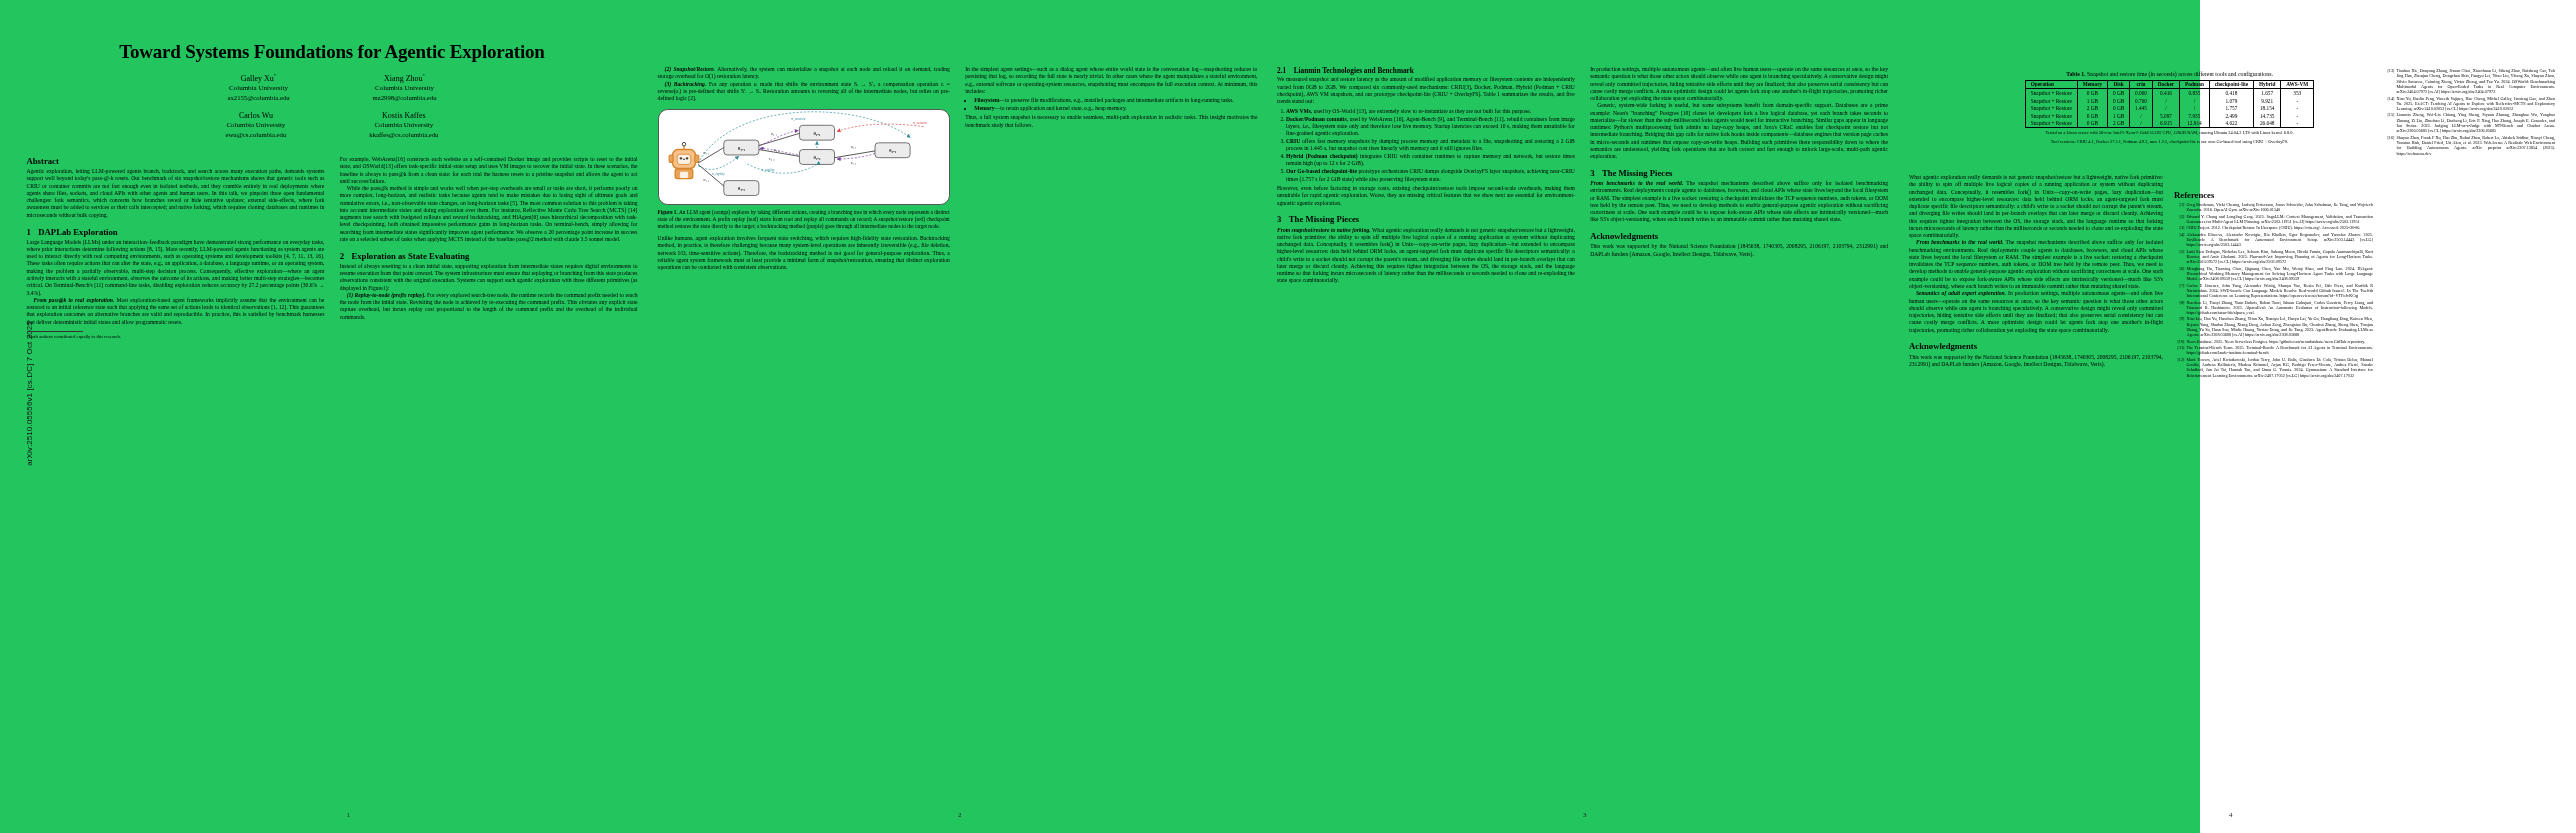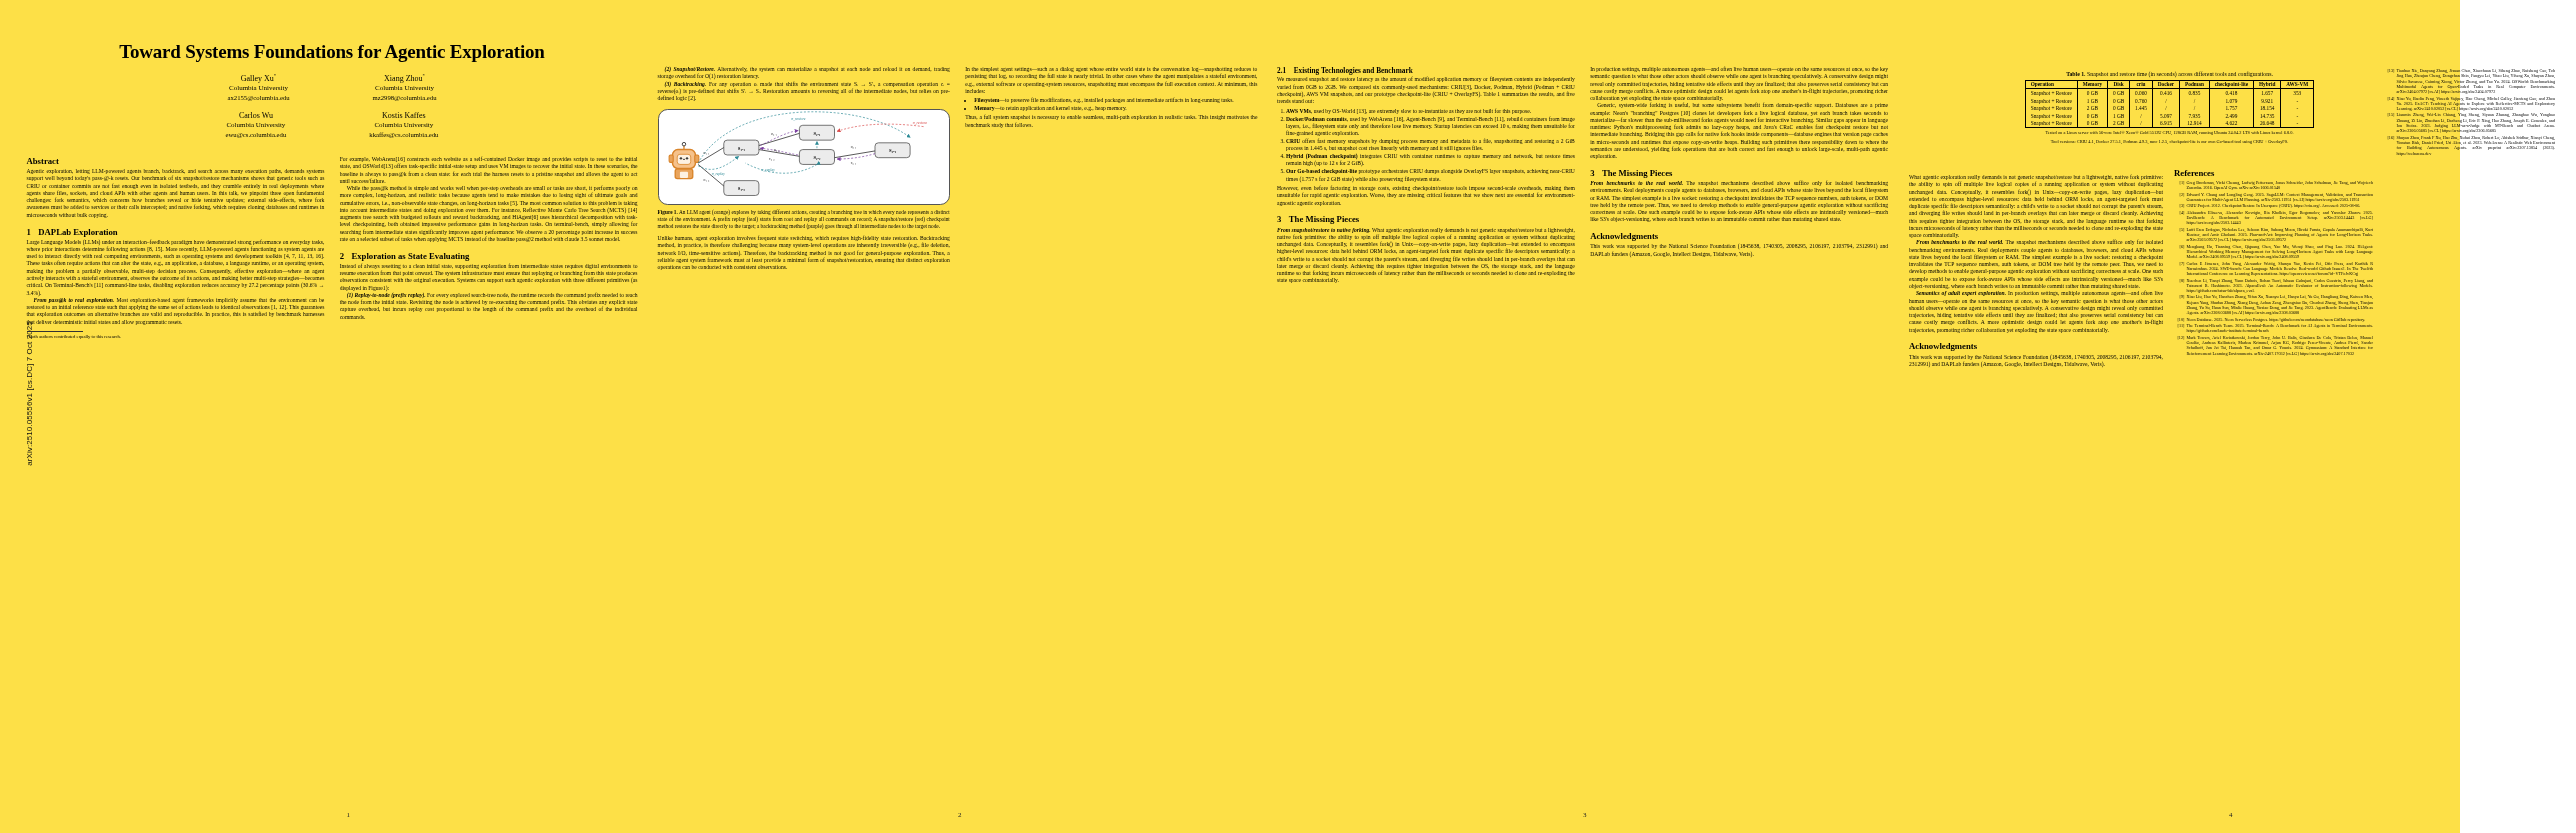--- a/index.html
+++ b/index.html
@@ -4,21 +4,21 @@
 <style>
   * { box-sizing: border-box; }
   html, body { margin:0; padding:0; }
   body {
     width:2576px; height:834px;
     background:#ffffff;
     font-family:"Liberation Serif", serif;
     color:#000;
     overflow:hidden;
   }
-  .sheet { position:relative; width:2460px; height:834px; background:#fde047; }
+  .sheet { position:relative; width:2200px; height:834px; background:#22c55e; }
 
   
   .arxiv-stamp{
     position:absolute; left:-117px; top:389px;
     width:292px;
     transform:rotate(-90deg);
     transform-origin:center center;
     font-family:"Liberation Sans", sans-serif;
     font-size:8px; letter-spacing:0.1px; color:#111;
     white-space:nowrap; text-align:center;
@@ -278,21 +278,21 @@
         </ul>
         <p class="noind">Thus, a full system snapshot is necessary to enable seamless, multi-path exploration in realistic tasks. This insight motivates the benchmark study that follows.</p>
       </div>
     </div>
     <div class="pagenum" style="left:306px;">2</div>
   </div>
 
   <div class="page p3">
     <div class="cols" style="top:66px; left:7px; right:7px;">
       <div class="col">
-        <h3 class="sub" style="margin-top:0;"><span class="num">2.1</span><span>Existing Technologies and Benchmark</span></h3>
+        <h3 class="sub" style="margin-top:0;"><span class="num">2.1</span><span>Lianmin Technologies and Benchmark</span></h3>
         <p class="noind">We measured snapshot and restore latency as the amount of modified application memory or filesystem contents are independently varied from 0GB to 2GB. We compared six commonly-used mechanisms: CRIU[3], Docker, Podman, Hybrid (Podman + CRIU checkpoint), AWS VM snapshots, and our prototype checkpoint-lite (CRIU + OverlayFS). Table 1 summarizes the results, and five trends stand out:</p>
         <ol class="nl">
           <li><span class="bi">AWS VMs</span><span>, used by OS-World [13], are extremely slow to re-instantiate as they are not built for this purpose.</span></li>
           <li><span class="bi">Docker/Podman commits</span><span>, used by WebArena [16], Agent-Bench [9], and Terminal-Bench [11], rebuild containers from image layers, i.e., filesystem state only and therefore lose live memory. Startup latencies can exceed 10 s, making them unsuitable for fine-grained agentic exploration.</span></li>
           <li><span class="bi">CRIU</span><span> offers fast memory snapshots by dumping process memory and metadata to a file, snapshotting and restoring a 2 GiB process in 1.445 s, but snapshot cost rises linearly with memory and it still ignores files.</span></li>
           <li><span class="bi">Hybrid (Podman checkpoint)</span><span> integrates CRIU with container runtimes to capture memory and network, but restore times remain high (up to 12 s for 2 GiB).</span></li>
           <li><span class="bi">Our Go-based checkpoint-lite</span><span> prototype orchestrates CRIU dumps alongside OverlayFS layer snapshots, achieving near-CRIU times (1.757 s for 2 GiB state) while also preserving filesystem state.</span></li>
         </ol>
         <p class="noind">However, even before factoring in storage costs, existing checkpoint/restore tools impose second-scale overheads, making them unsuitable for rapid agentic exploration. Worse, they are missing critical features that we show next are essential for environment-agnostic agentic exploration.</p>
 
@@ -397,21 +397,21 @@
     </div>
 
     <div style="position:absolute; left:7px; top:174px; width:254px;">
       <p class="noind">What agentic exploration really demands is not generic snapshot/restore but a lightweight, native fork primitive: the ability to spin off multiple live logical copies of a running application or system without duplicating unchanged data. Conceptually, it resembles fork() in Unix—copy-on-write pages, lazy duplication—but extended to encompass higher-level resources: data held behind ORM locks, an agent-targeted fork must duplicate specific file descriptors semantically: a child's write to a socket should not corrupt the parent's stream, and diverging file writes should land in per-branch overlays that can later merge or discard cleanly. Achieving this requires tighter integration between the OS, the storage stack, and the language runtime so that forking incurs microseconds of latency rather than the milliseconds or seconds needed to clone and re-exploding the state space combinatorially.</p>
       <p><span class="lead">From benchmarks to the real world.</span> <span>The snapshot mechanisms described above suffice only for isolated benchmarking environments. Real deployments couple agents to databases, browsers, and cloud APIs whose state lives beyond the local filesystem or RAM. The simplest example is a live socket: restoring a checkpoint invalidates the TCP sequence numbers, auth tokens, or DOM tree held by the remote peer. Thus, we need to develop methods to enable general-purpose agentic exploration without sacrificing correctness at scale. One such example could be to expose fork-aware APIs whose side effects are intrinsically versioned—much like S3's object-versioning, where each branch writes to an immutable commit rather than mutating shared state.</span></p>
       <p><span class="lead">Semantics of adult expert exploration.</span> <span>In production settings, multiple autonomous agents—and often live human users—operate on the same resources at once, so the key semantic question is what those other actors should observe while one agent is branching speculatively. A conservative design might reveal only committed trajectories, hiding tentative side effects until they are finalized; that also preserves serial consistency but can cause costly merge conflicts. A more optimistic design could let agents fork atop one another's in-flight trajectories, promoting richer collaboration yet exploding the state space combinatorially.</span></p>
       <h2 class="sec">Acknowledgments</h2>
       <p class="noind">This work was supported by the National Science Foundation (1845638, 1740305, 2008295, 2106197, 2103794, 2312991) and DAPLab funders (Amazon, Google, Intellect Designs, Tidalwave, Veris).</p>
     </div>
 
-    <div style="position:absolute; left:272px; top:168px; width:199px;">
+    <div style="position:absolute; left:272px; top:190px; width:199px;">
       <h2 class="sec" style="margin-top:0;">References</h2>
       <div class="refs">
         <div class="ref">
             <span class="rn">[1]</span>
             <span class="rt">Greg Brockman, Vicki Cheung, Ludwig Pettersson, Jonas Schneider, John Schulman, Jie Tang, and Wojciech Zaremba. 2016. OpenAI Gym. arXiv:arXiv:1606.01540</span>
           </div>
         <div class="ref">
             <span class="rn">[2]</span>
             <span class="rt">Edward Y. Chang and Longling Geng. 2025. SagaLLM: Context Management, Validation, and Transaction Guarantees for Multi-Agent LLM Planning. arXiv:2503.11951 [cs.AI] https://arxiv.org/abs/2503.11951</span>
           </div>

